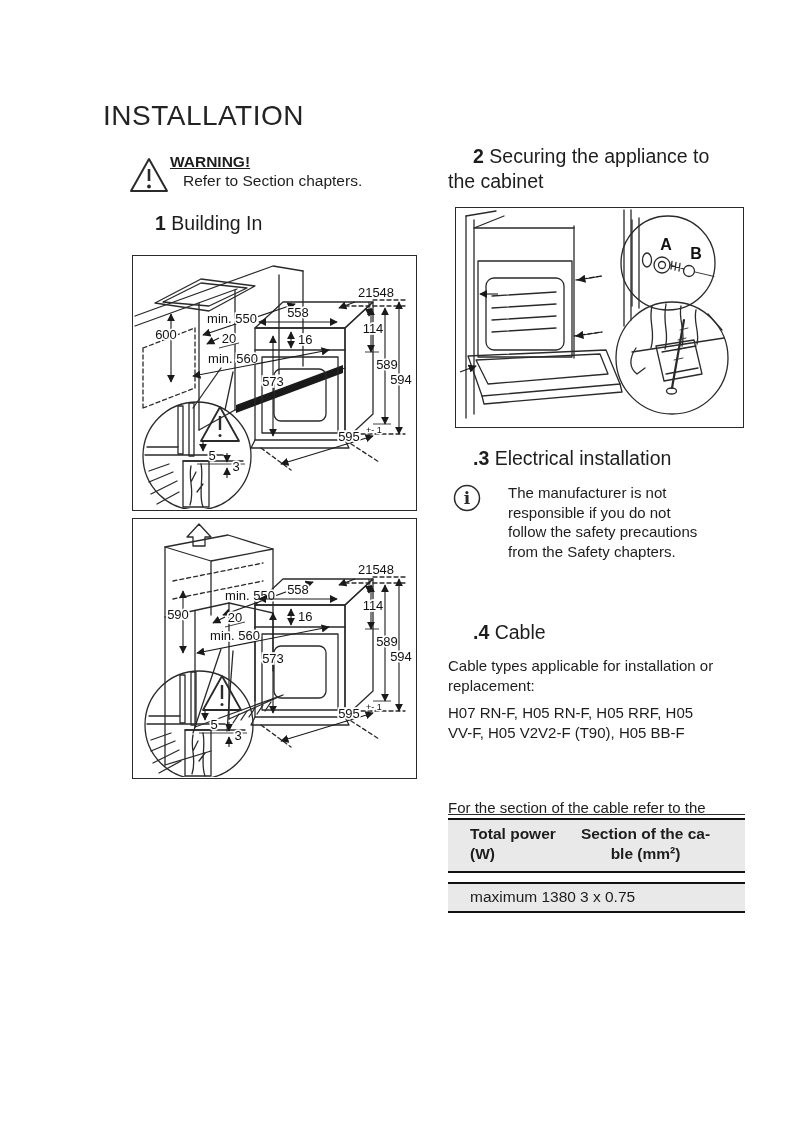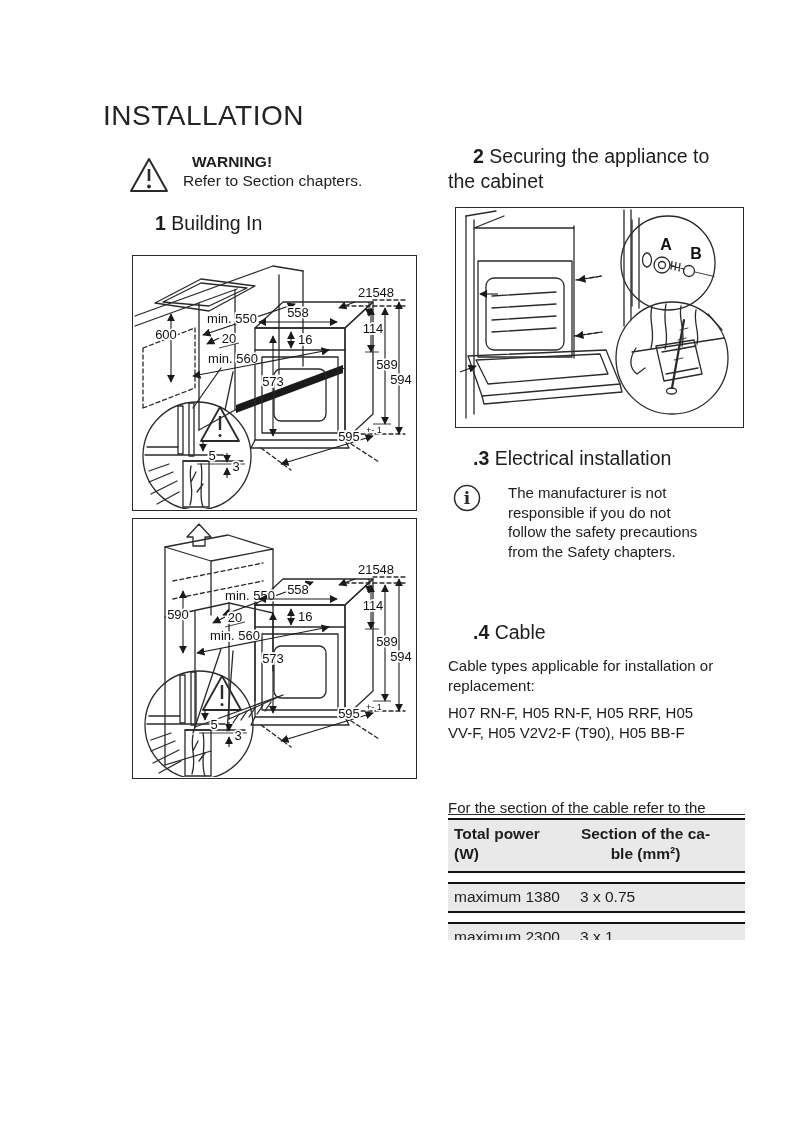--- a/index.html
+++ b/index.html
@@ -24,39 +24,39 @@
            text-anchor:start;font-family:"Liberation Sans",sans-serif;}
   text.part{font-size:16px;font-weight:bold;fill:#111;text-anchor:middle;
             font-family:"Liberation Sans",sans-serif;}
   
   .dtable{width:297px;font-size:15.5px;}
   .dtable .toprule{border-top:1.5px solid #2a2a2a;margin-bottom:3px;height:0;}
   .trow{background:#e9e9e9;border-top:2px solid #111;border-bottom:2px solid #111;
         display:flex;align-items:flex-start;}
   .thead{font-weight:bold;padding:4px 0 7px;line-height:20px;}
   .tbody{margin-top:9px;padding:3px 0 5px;line-height:19px;}
-  .tc1{width:132px;padding-left:6px;box-sizing:border-box;flex:0 0 auto;}
+  .tc1{width:132px;padding-left:22px;box-sizing:border-box;flex:0 0 auto;}
   .thead .tc1{width:118px;}
   .tc2{flex:1;}
   .thead .tc2{text-align:center;white-space:pre-line;padding-right:20px;}
   .footer-bar{position:absolute;left:0;top:1128px;width:802px;height:4px;background:#1c222c;}
 </style>
 </head>
 <body>
 
 <div class="page">
 
   <div class="abs title" style="left:103px;top:100px;">INSTALLATION</div>
 
   <svg class="abs" style="left:128px;top:156px;" width="42" height="38" viewBox="0 0 42 38">
     <polygon points="21,3 39,35 3,35" fill="none" stroke="#2a2a2a" stroke-width="2" stroke-linejoin="round"></polygon>
     <line x1="21" y1="13" x2="21" y2="25" stroke="#2a2a2a" stroke-width="2.6"></line>
     <circle cx="21" cy="30.5" r="1.9" fill="#2a2a2a"></circle>
   </svg>
-  <div class="abs warn-title" style="left:192px;top:152px;">WARNING!</div>
+  <div class="abs warn-title" style="left:170px;top:152px;text-decoration:underline;">WARNING!</div>
   <div class="abs warn-text" style="left:183px;top:171px;">Refer to Section chapters.</div>
 
   <div class="abs h2" style="left:155px;top:211px;"><b>1</b> <span>Building In</span></div>
 
   <div class="abs figure" style="left:132px;top:255px;width:285px;height:256px;">
   <svg width="282" height="253" viewBox="0 0 282 253">
     <defs>
       <marker id="ah" viewBox="0 0 10 10" refX="9" refY="5" markerWidth="7.5" markerHeight="7.5" orient="auto-start-reverse">
             <path d="M0 0 L10 5 L0 10 z" fill="#1a1a1a"></path>
           </marker>
@@ -290,20 +290,16 @@
     <div class="toprule"></div>
     <div class="trow thead">
       <div class="tc1">Total power (W)</div>
       <div class="tc2">Section of the ca-
 ble (mm²)</div>
     </div>
     <div class="trow tbody">
       <div class="tc1">maximum 1380</div>
       <div class="tc2">3 x 0.75</div>
     </div>
-    <div class="trow tbody">
-      <div class="tc1">maximum 2300</div>
-      <div class="tc2">3 x 1</div>
-    </div>
   </div>
 
   <div class="footer-bar"></div>
 </div>
 
 </body></html>

